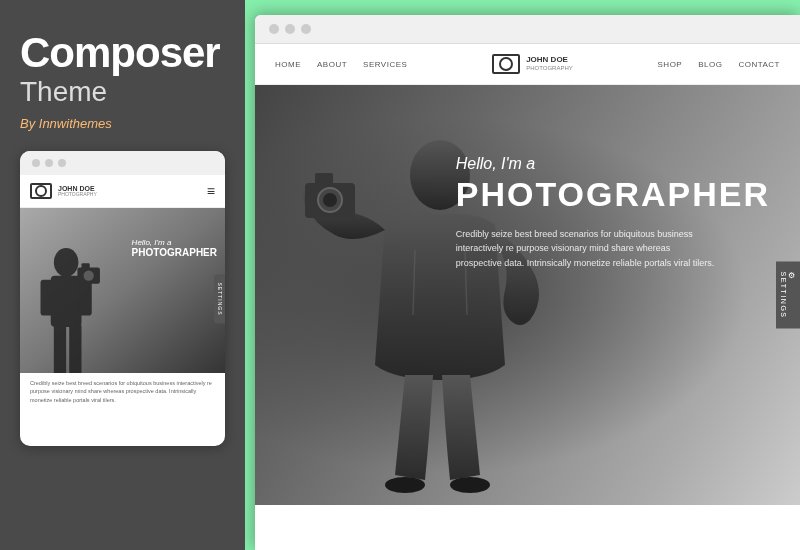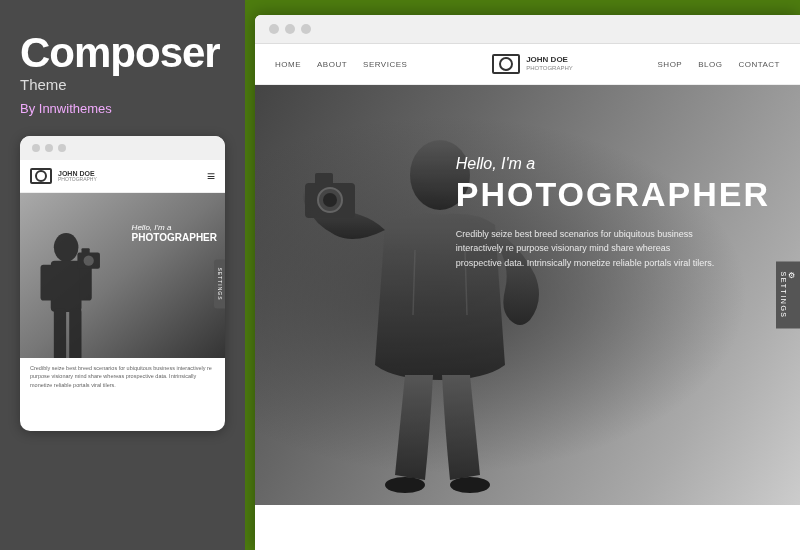--- a/index.html
+++ b/index.html
@@ -23,31 +23,32 @@
     }
     .theme-title {
       color: #fff;
       font-size: 42px;
       font-weight: 700;
       line-height: 1.1;
       letter-spacing: -1px;
     }
     .theme-subtitle {
       color: #ddd;
-      font-size: 15px;
+      font-size: 28px;
       font-weight: 300;
       margin-bottom: 8px;
     }
     .theme-author {
       color: #bbb;
       font-size: 13px;
       margin-top: 4px;
     }
     .theme-author span {
-      color: #f0abfc;
+      color: #fdba74;
+      font-style: italic;
     }
 
     
     .mobile-preview {
       margin-top: 20px;
       background: #fff;
       border-radius: 10px;
       overflow: hidden;
       width: 100%;
       height: 295px;
@@ -150,21 +151,21 @@
       writing-mode: vertical-rl;
       text-orientation: mixed;
       padding: 8px 3px;
       letter-spacing: 1px;
       border-radius: 3px 0 0 3px;
     }
 
     
     .right-panel {
       flex: 1;
-      background: #4d7c0f;
+      background: #86efac;
       position: relative;
       overflow: hidden;
     }
     .desktop-preview {
       position: absolute;
       top: 15px;
       left: 10px;
       right: 0;
       bottom: 0;
       background: #fff;

